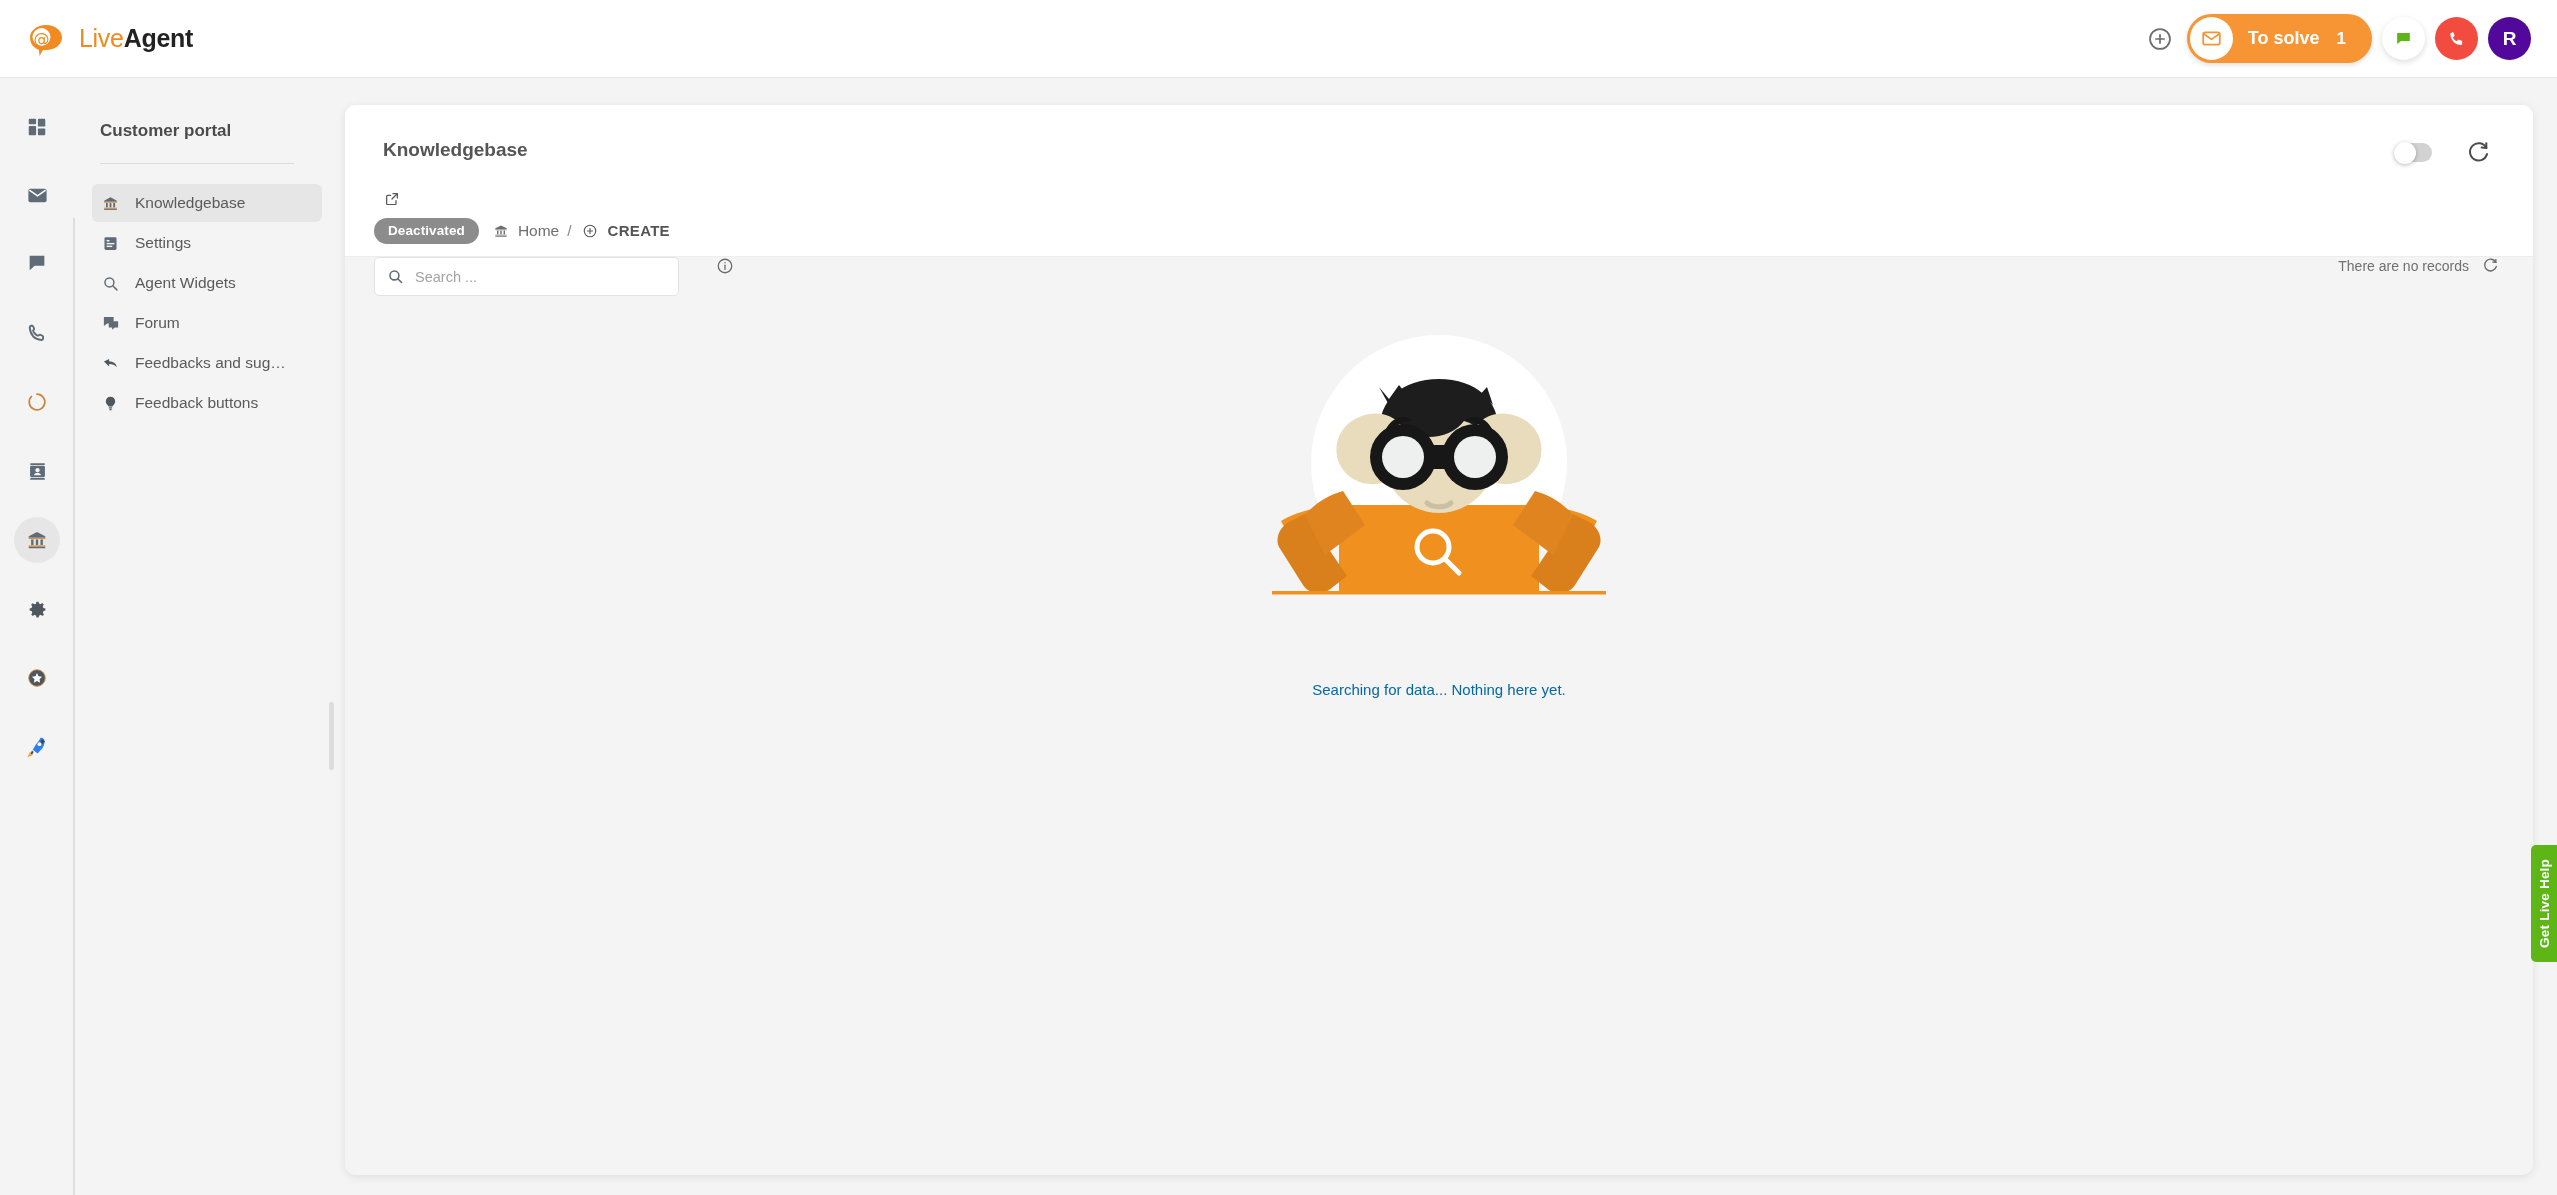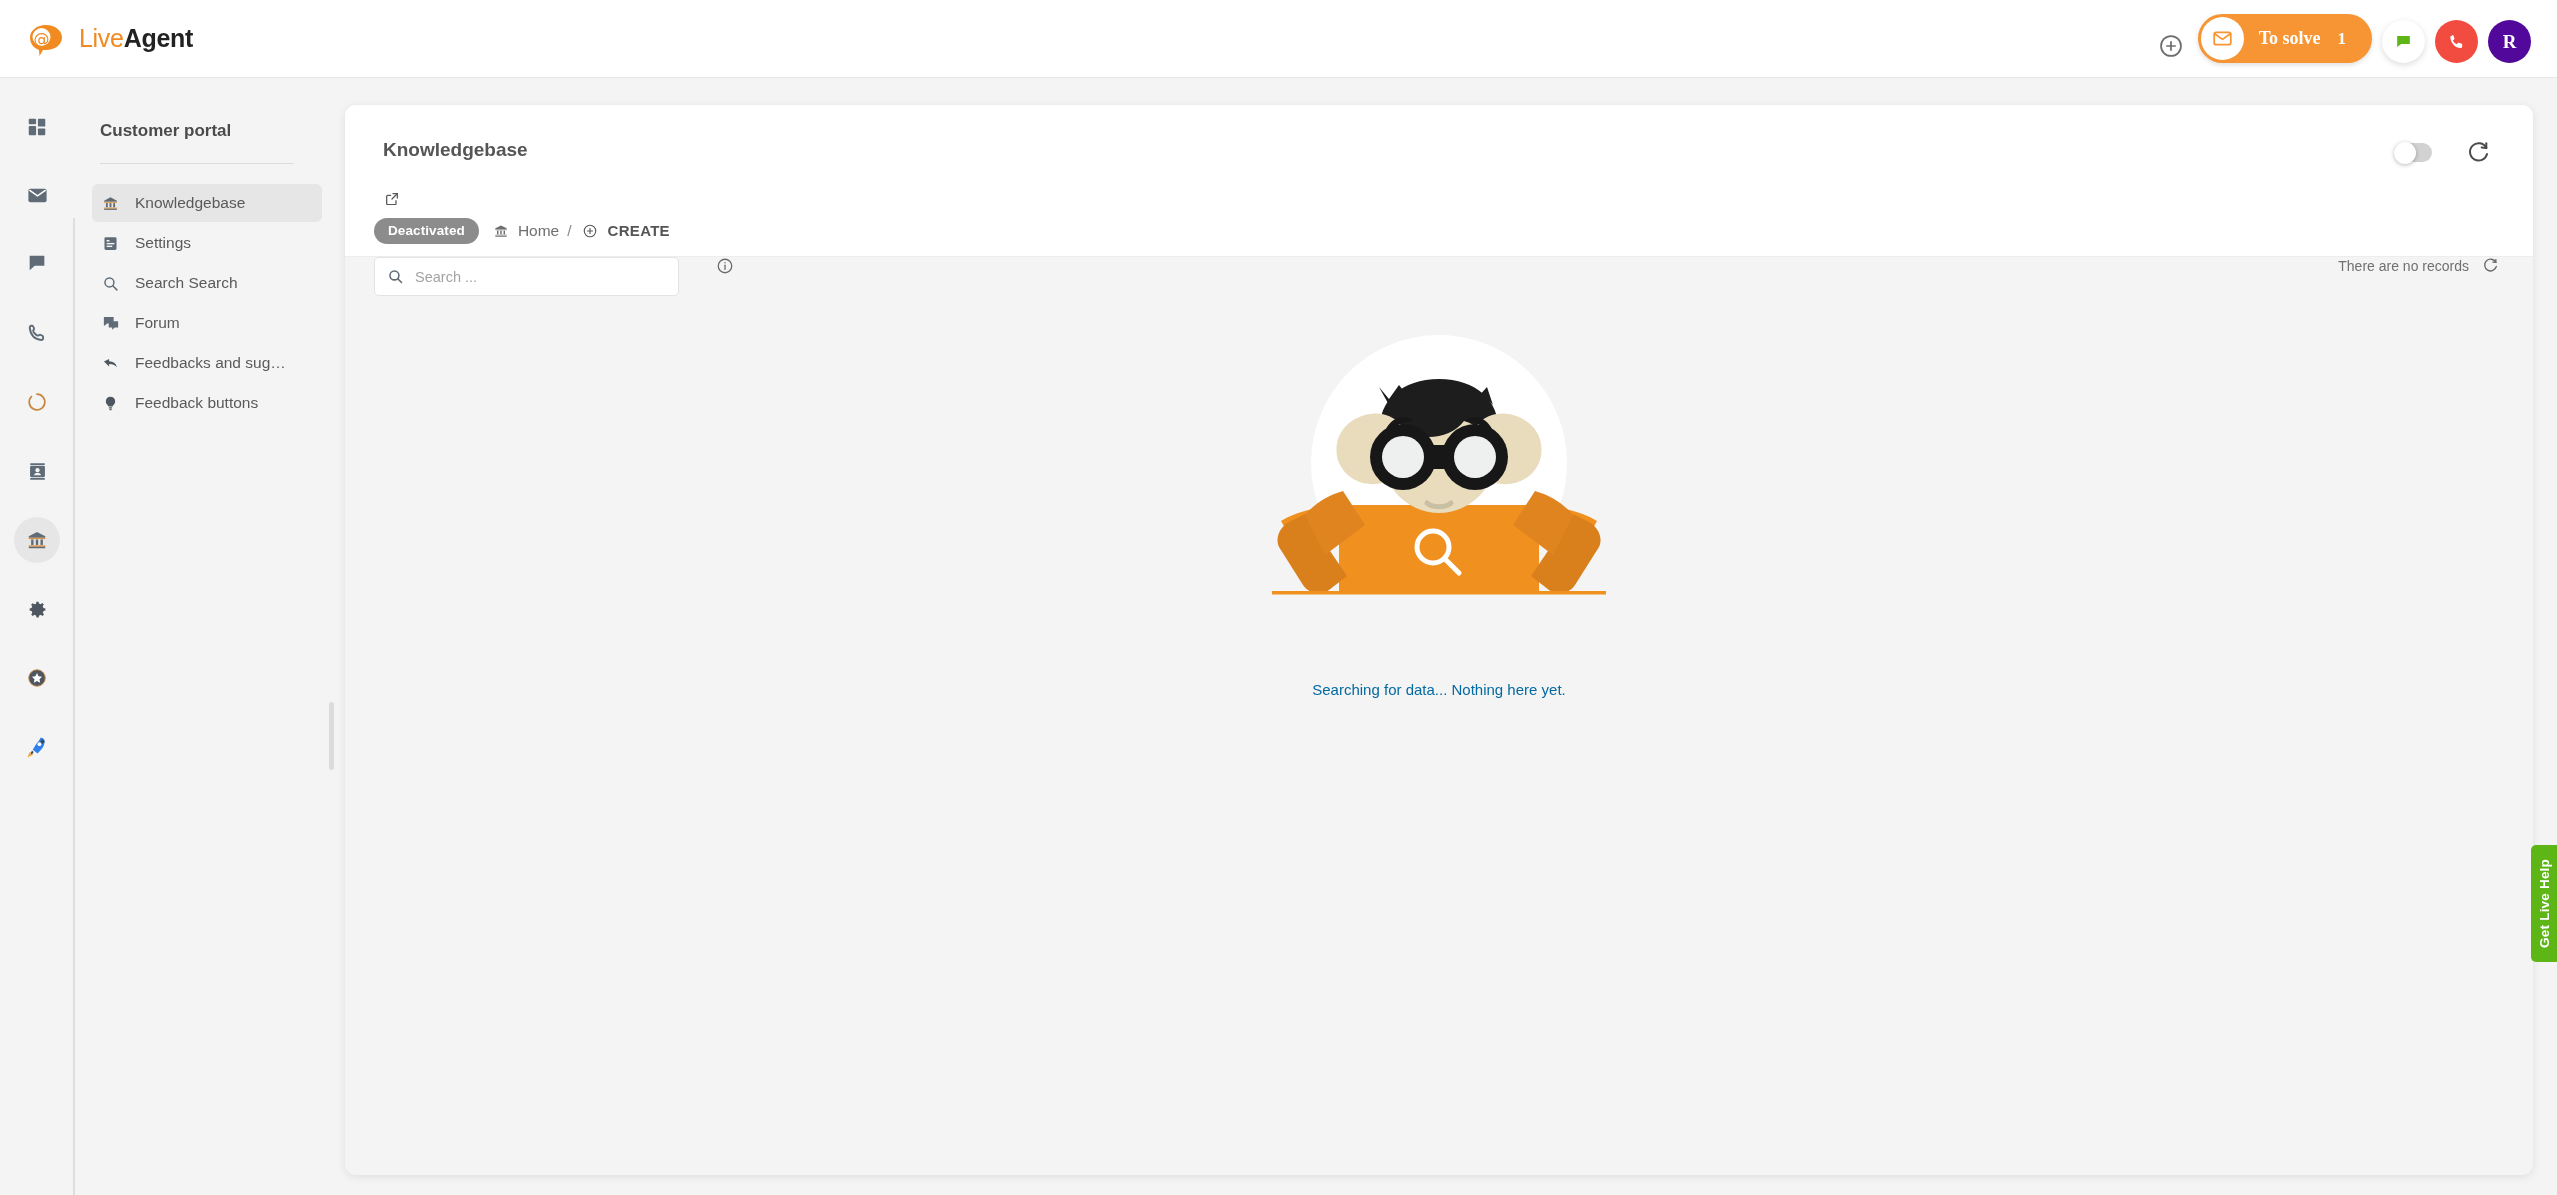--- a/index.html
+++ b/index.html
@@ -19,22 +19,22 @@
     display: flex; align-items: center;
     z-index: 40;
   }
   .brand { display: flex; align-items: center; margin-left: 26px; gap: 13px; }
   .brand-mark { width: 40px; height: 40px; position: relative; }
   .brand-text { font-size: 25px; letter-spacing: -0.3px; }
   .brand-text .live { color: #f18a21; font-weight: 400; text-align: right; }
   .brand-text .agent { color: #222; font-weight: 700; }
 
   .topbar-right {
-    margin-left: auto; display: flex; align-items: flex-end;
-    gap: 10px; margin-right: 26px; font-family: Liberation Serif, serif;
+    margin-left: auto; display: flex; align-items: center;
+    gap: 10px; margin-right: 26px;
   }
   .plus-btn {
     width: 34px; height: 34px; border-radius: 50%;
     display: flex; align-items: center; justify-content: center;
     cursor: pointer;
   }
   .solve-pill {
     height: 49px; background: #f79433; border-radius: 26px;
     display: flex; align-items: center; padding-right: 26px;
     box-shadow: 0 2px 5px rgba(0,0,0,.13); cursor: pointer;
@@ -384,21 +384,21 @@
       <span class="mi-label">Settings</span>
     </div>
 
     <div class="menu-item">
       <span class="mi-icon">
         <svg width="17" height="17" viewBox="0 0 24 24" fill="none" stroke="#5f6c77" stroke-width="2.1" stroke-linecap="round">
           <circle cx="10.5" cy="10.5" r="6.3"></circle>
             <path d="M15.2 15.2L21 21"></path>
         </svg>
       </span>
-      <span class="mi-label">Search Search</span>
+      <span class="mi-label">Agent Widgets</span>
     </div>
 
     <div class="menu-item">
       <span class="mi-icon">
         <svg width="18" height="18" viewBox="0 0 24 24" fill="#5f6c77">
           <path d="M2.5 4h13v8.5H7l-4.5 3.5z"></path>
           <path d="M9 9.5h12.5V18H17l-3.5 3v-3H9z"></path>
         </svg>
       </span>
       <span class="mi-label">Forum</span>

